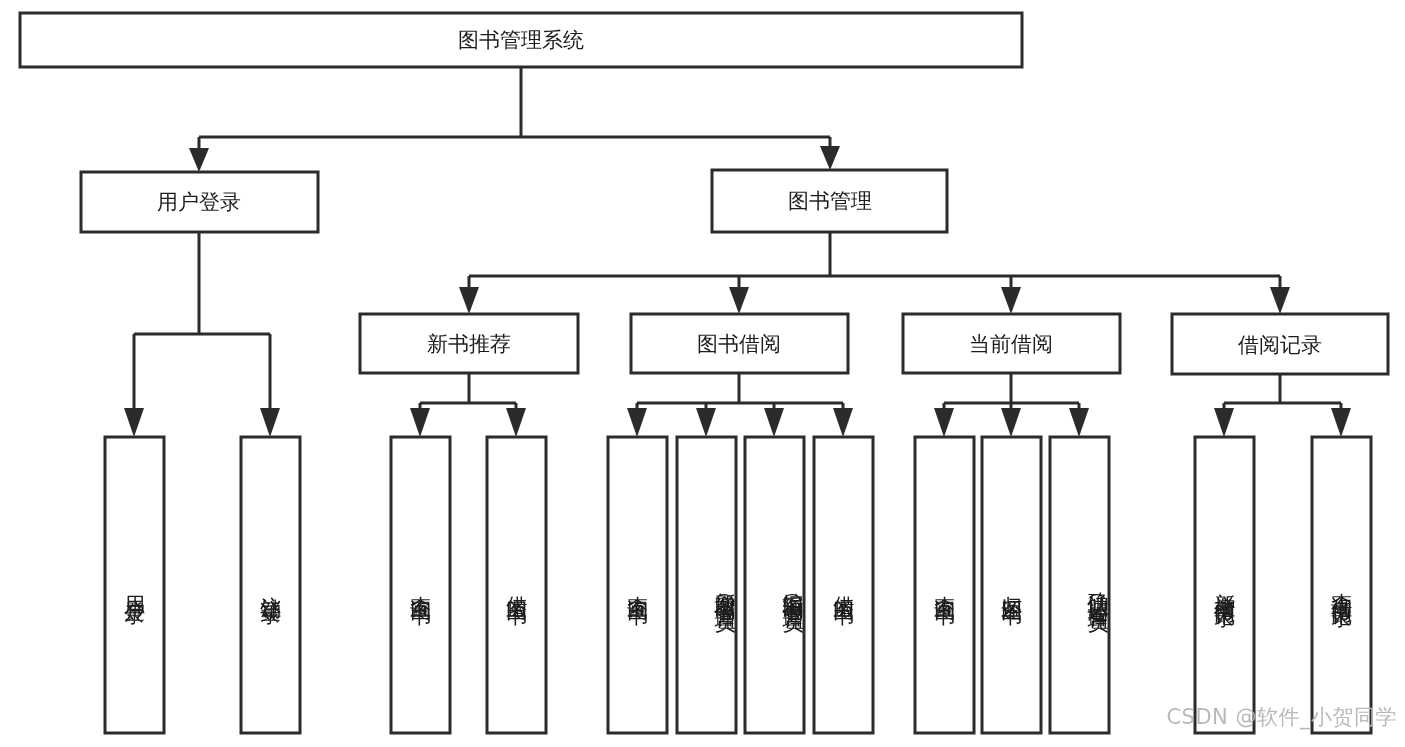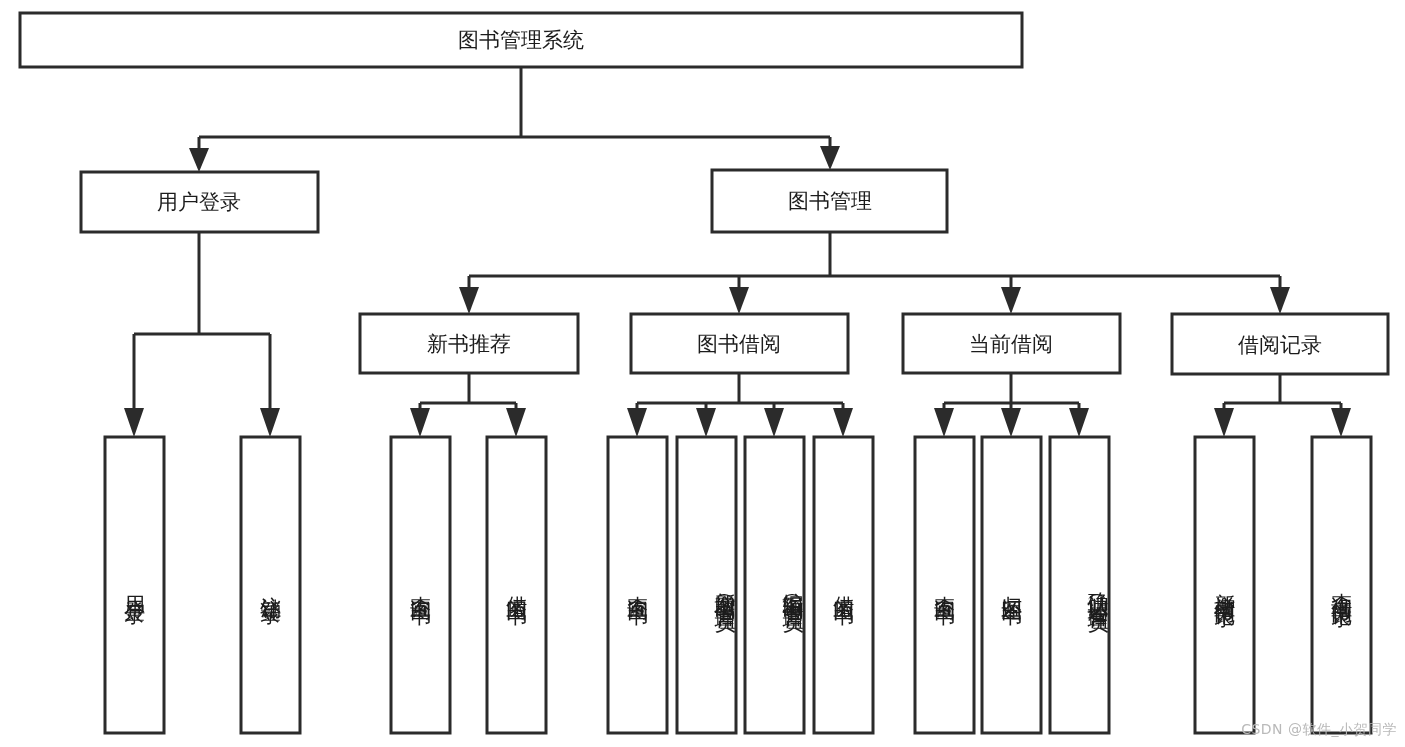--- a/index.html
+++ b/index.html
@@ -60,23 +60,23 @@
     line-height: 1.08;
     letter-spacing: 3px;
     color: #1c1c1c;
     text-align: center;
     white-space: nowrap;
     user-select: none;
   }
   .watermark {
     position: absolute;
     right: 8px;
-    bottom: 8px;
-    font-family: "DejaVu Sans", "Liberation Sans", sans-serif;
-    font-size: 14px;
+    bottom: 16px;
+    font-family: "DejaVu Sans", "Liberation Sans", sans-serif;
+    font-size: 21px;
     color: #b9b9b9;
     letter-spacing: 0.5px;
     white-space: nowrap;
     user-select: none;
   }
 </style>
 </head>
 <body>
 
 <div id="diagram-root">

